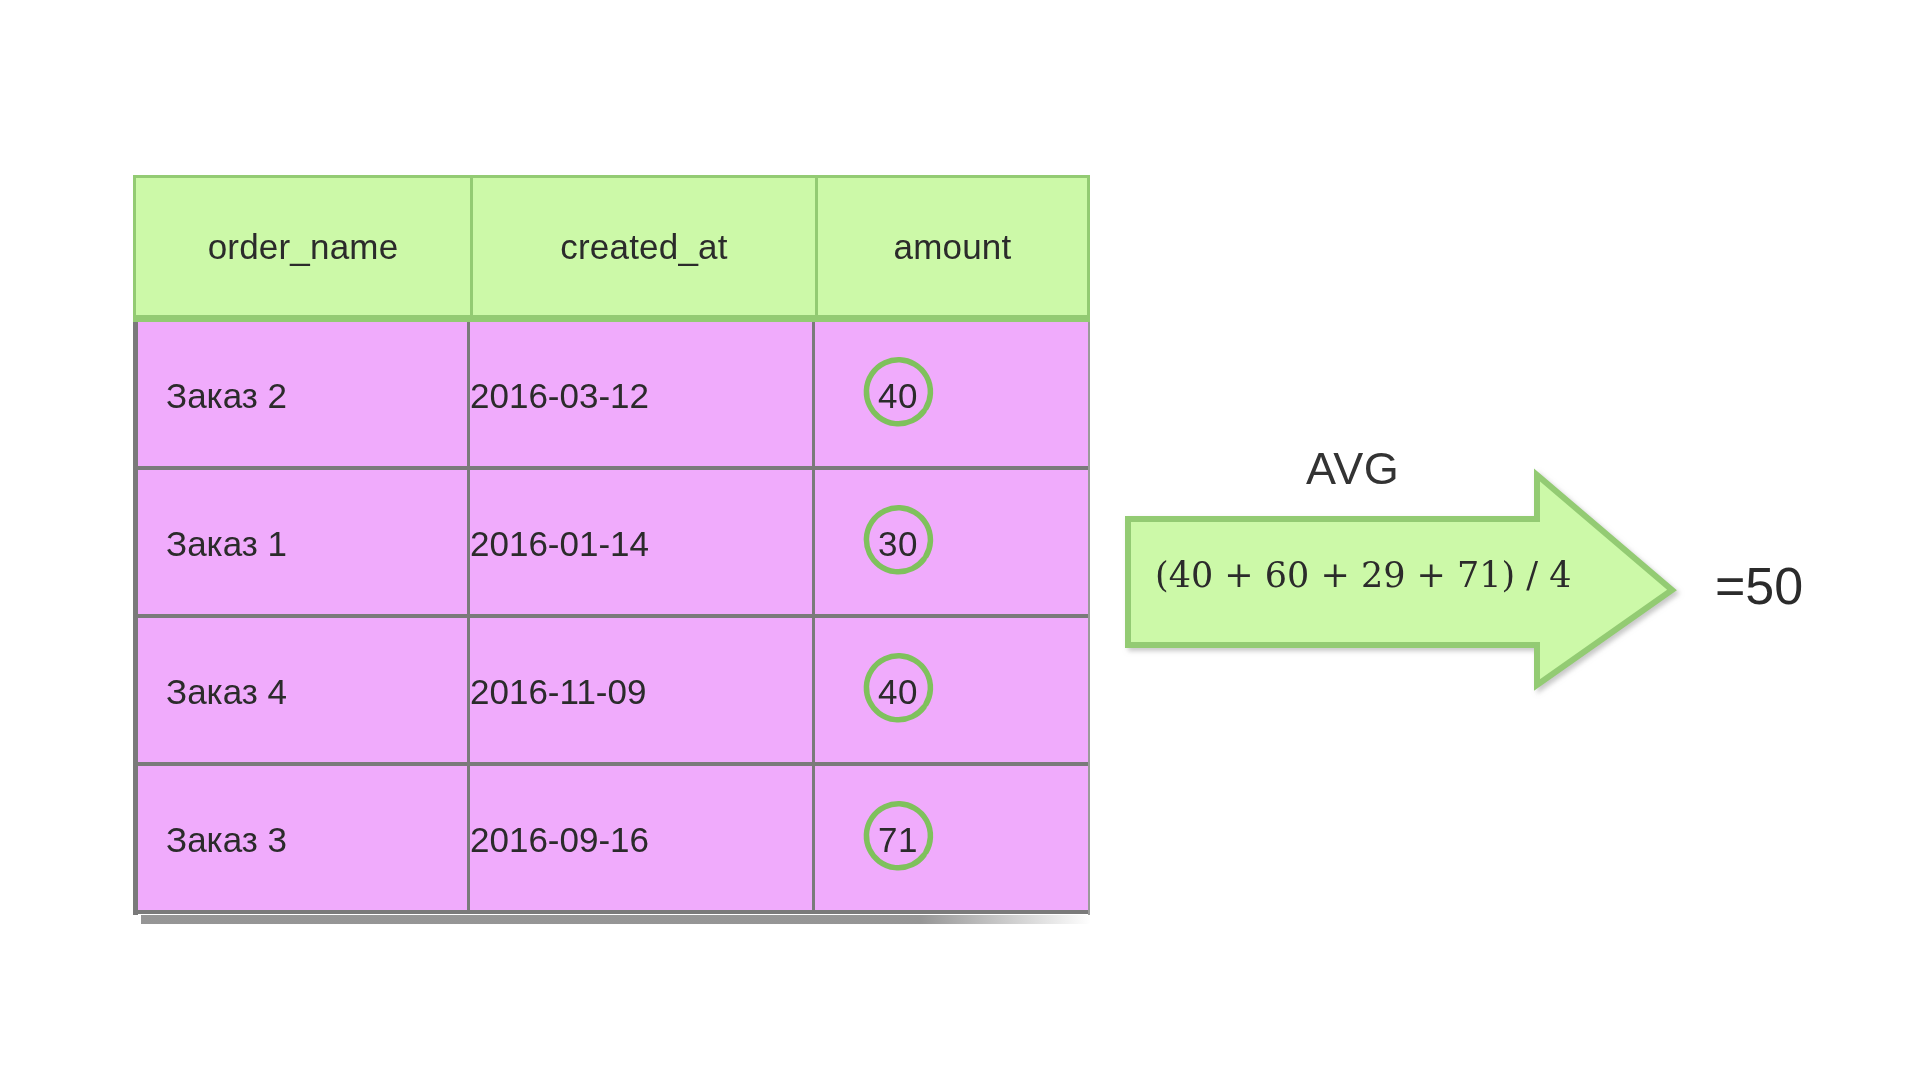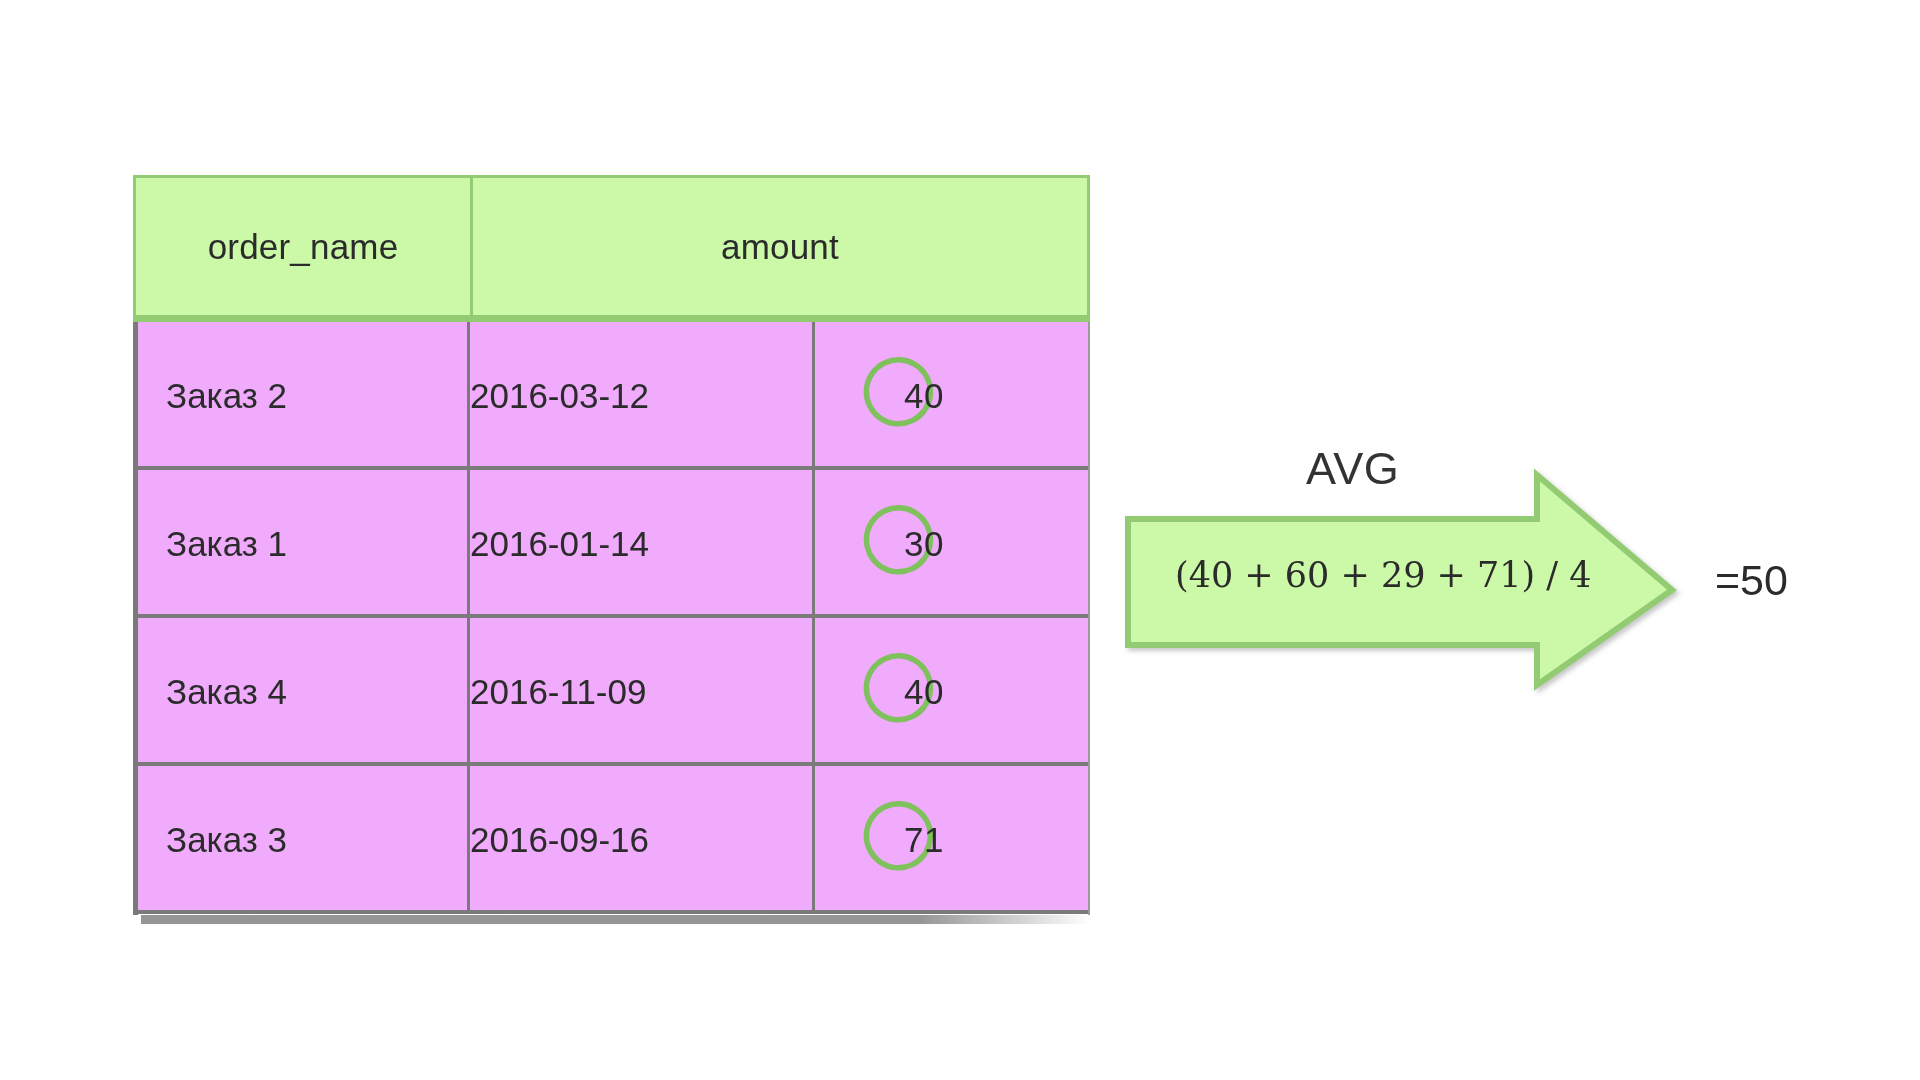--- a/index.html
+++ b/index.html
@@ -154,21 +154,21 @@
     border-radius: 0 5px 5px 0;
   }
 
   
   .ring-wrap {
     position: relative;
     width: 92px;
     height: 92px;
     display: flex;
     align-items: center;
-    justify-content: flex-end;
+    justify-content: center;
   }
   .ring-wrap svg {
     position: absolute;
     left: 0;
     top: 0;
   }
   .ring-value {
     position: relative;
     font-size: 35px;
     color: #2b2b2b;
@@ -189,52 +189,54 @@
   .arrow-formula {
     position: absolute;
     left: 1155px;
     top: 555px;
     width: 390px;
     text-align: right;
     font-family: "DejaVu Serif", "Liberation Serif", serif;
     font-size: 35px;
     color: #2b2b2b;
     white-space: nowrap;
-    margin-left: 20px;
   }
 
   #avg-label {
     position: absolute;
     left: 1263px;
     top: 443px;
     font-size: 45px;
     color: #333333;
     letter-spacing: 0.5px;
     margin-left: 43px;
   }
 
   #result-label {
     position: absolute;
     left: 1715px;
     top: 556px;
-    font-size: 43px;
+    font-size: 52px;
     color: #2b2b2b;
     letter-spacing: 0px;
   }
 </style>
 </head>
 <body>
 
 <div id="canvas">
 
   <div id="table-figure">
 
     <div class="thead">
       <div class="th th-1">
         <span>order_name</span>
+      </div>
+      <div class="th th-2">
+        <span>created_at</span>
       </div>
       <div class="th th-3">
         <span>amount</span>
       </div>
     </div>
 
     <div class="tbody">
 
       <div class="trow">
         <div class="td td-1">

